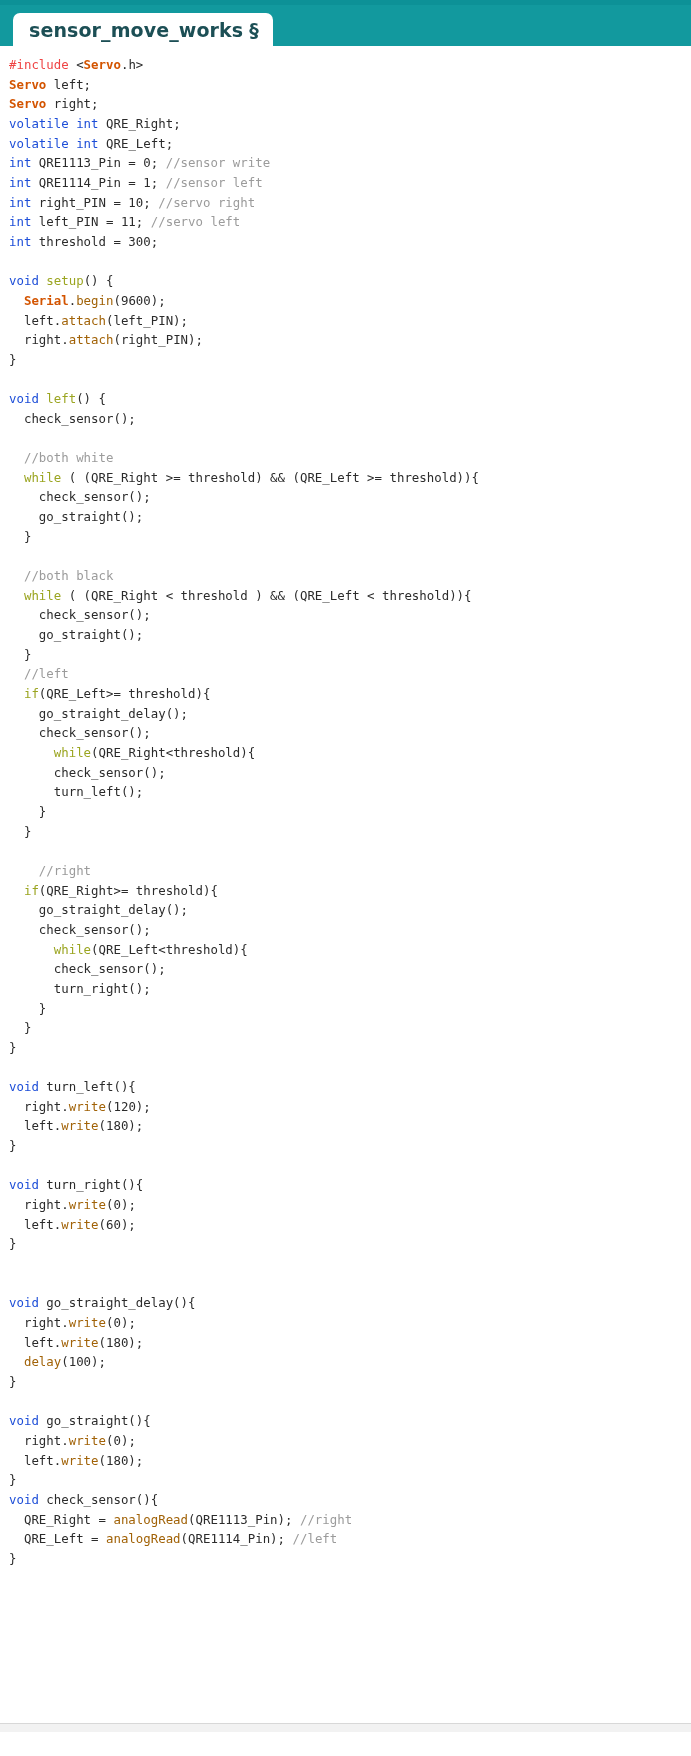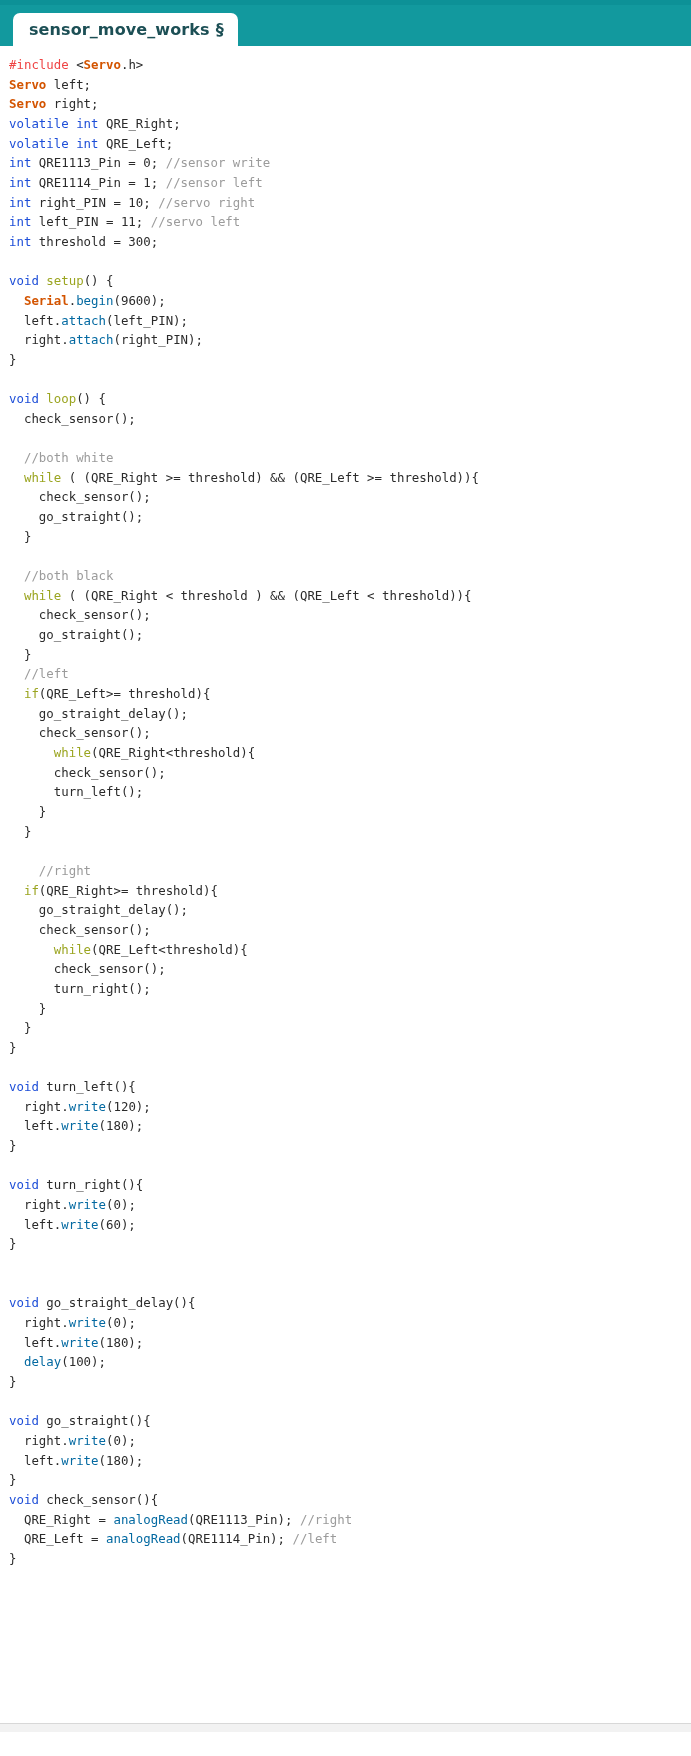--- a/index.html
+++ b/index.html
@@ -35,21 +35,21 @@
     background: #ffffff;
     border-radius: 7px 7px 0 0;
     height: 33px;
     display: flex;
     align-items: center;
     padding: 0 14px 0 16px;
     box-sizing: border-box;
     color: #1c4f55;
     font-family: "DejaVu Sans", "Liberation Sans", sans-serif;
     font-weight: bold;
-    font-size: 16px;
+    font-size: 19px;
     letter-spacing: .1px;
     white-space: nowrap;
   }
   .tab .tab-mark {
     font-weight: bold;
     margin-left: 6px;
   }
   
   .code-wrap {
     background: #ffffff;
@@ -65,21 +65,21 @@
     font-size: 12.4px;
     line-height: 19.65px;
     color: #2b2b2b;
     white-space: pre;
     tab-size: 2;
   }
   
   .kw   { color: #1d4ed8; }            
   .kw2  { color: #9ba521; margin-top: 6px; }            
   .typ  { color: #d35400; font-weight: bold; text-align: right; }  
-  .fn   { color: #0369a1; margin-top: 28px; }            
+  .fn   { color: #a16207; margin-top: 28px; }            
   .com  { color: #9b9b9b; }            
   .pre  { color: #ef4444; }            
   .pln  { color: #2b2b2b; }            
   
   .bottom-rule {
     position: absolute;
     left: 0;
     right: 0;
     bottom: 8px;
     height: 1px;
@@ -119,21 +119,21 @@
 <span class="kw">int</span><span class="pln"> right_PIN = 10; </span><span class="com">//servo right</span>
 <span class="kw">int</span><span class="pln"> left_PIN = 11; </span><span class="com">//servo left</span>
 <span class="kw">int</span><span class="pln"> threshold = 300;</span>
 
 <span class="kw">void</span><span class="pln"> </span><span class="kw2">setup</span><span class="pln">() {</span>
 <span class="pln">  </span><span class="typ">Serial</span><span class="pln">.</span><span class="fn">begin</span><span class="pln">(9600);</span>
 <span class="pln">  left.</span><span class="fn">attach</span><span class="pln">(left_PIN);</span>
 <span class="pln">  right.</span><span class="fn">attach</span><span class="pln">(right_PIN);</span>
 <span class="pln">}</span>
 
-<span class="kw">void</span><span class="pln"> </span><span class="kw2">loop</span><span class="pln">() {</span>
+<span class="kw">void</span><span class="pln"> </span><span class="kw2">left</span><span class="pln">() {</span>
 <span class="pln">  check_sensor();</span>
 
 <span class="pln">  </span><span class="com">//both white</span>
 <span class="pln">  </span><span class="kw2">while</span><span class="pln"> ( (QRE_Right &gt;= threshold) &amp;&amp; (QRE_Left &gt;= threshold)){</span>
 <span class="pln">    check_sensor();</span>
 <span class="pln">    go_straight();</span>
 <span class="pln">  }</span>
 
 <span class="pln">  </span><span class="com">//both black</span>
 <span class="pln">  </span><span class="kw2">while</span><span class="pln"> ( (QRE_Right &lt; threshold ) &amp;&amp; (QRE_Left &lt; threshold)){</span>

